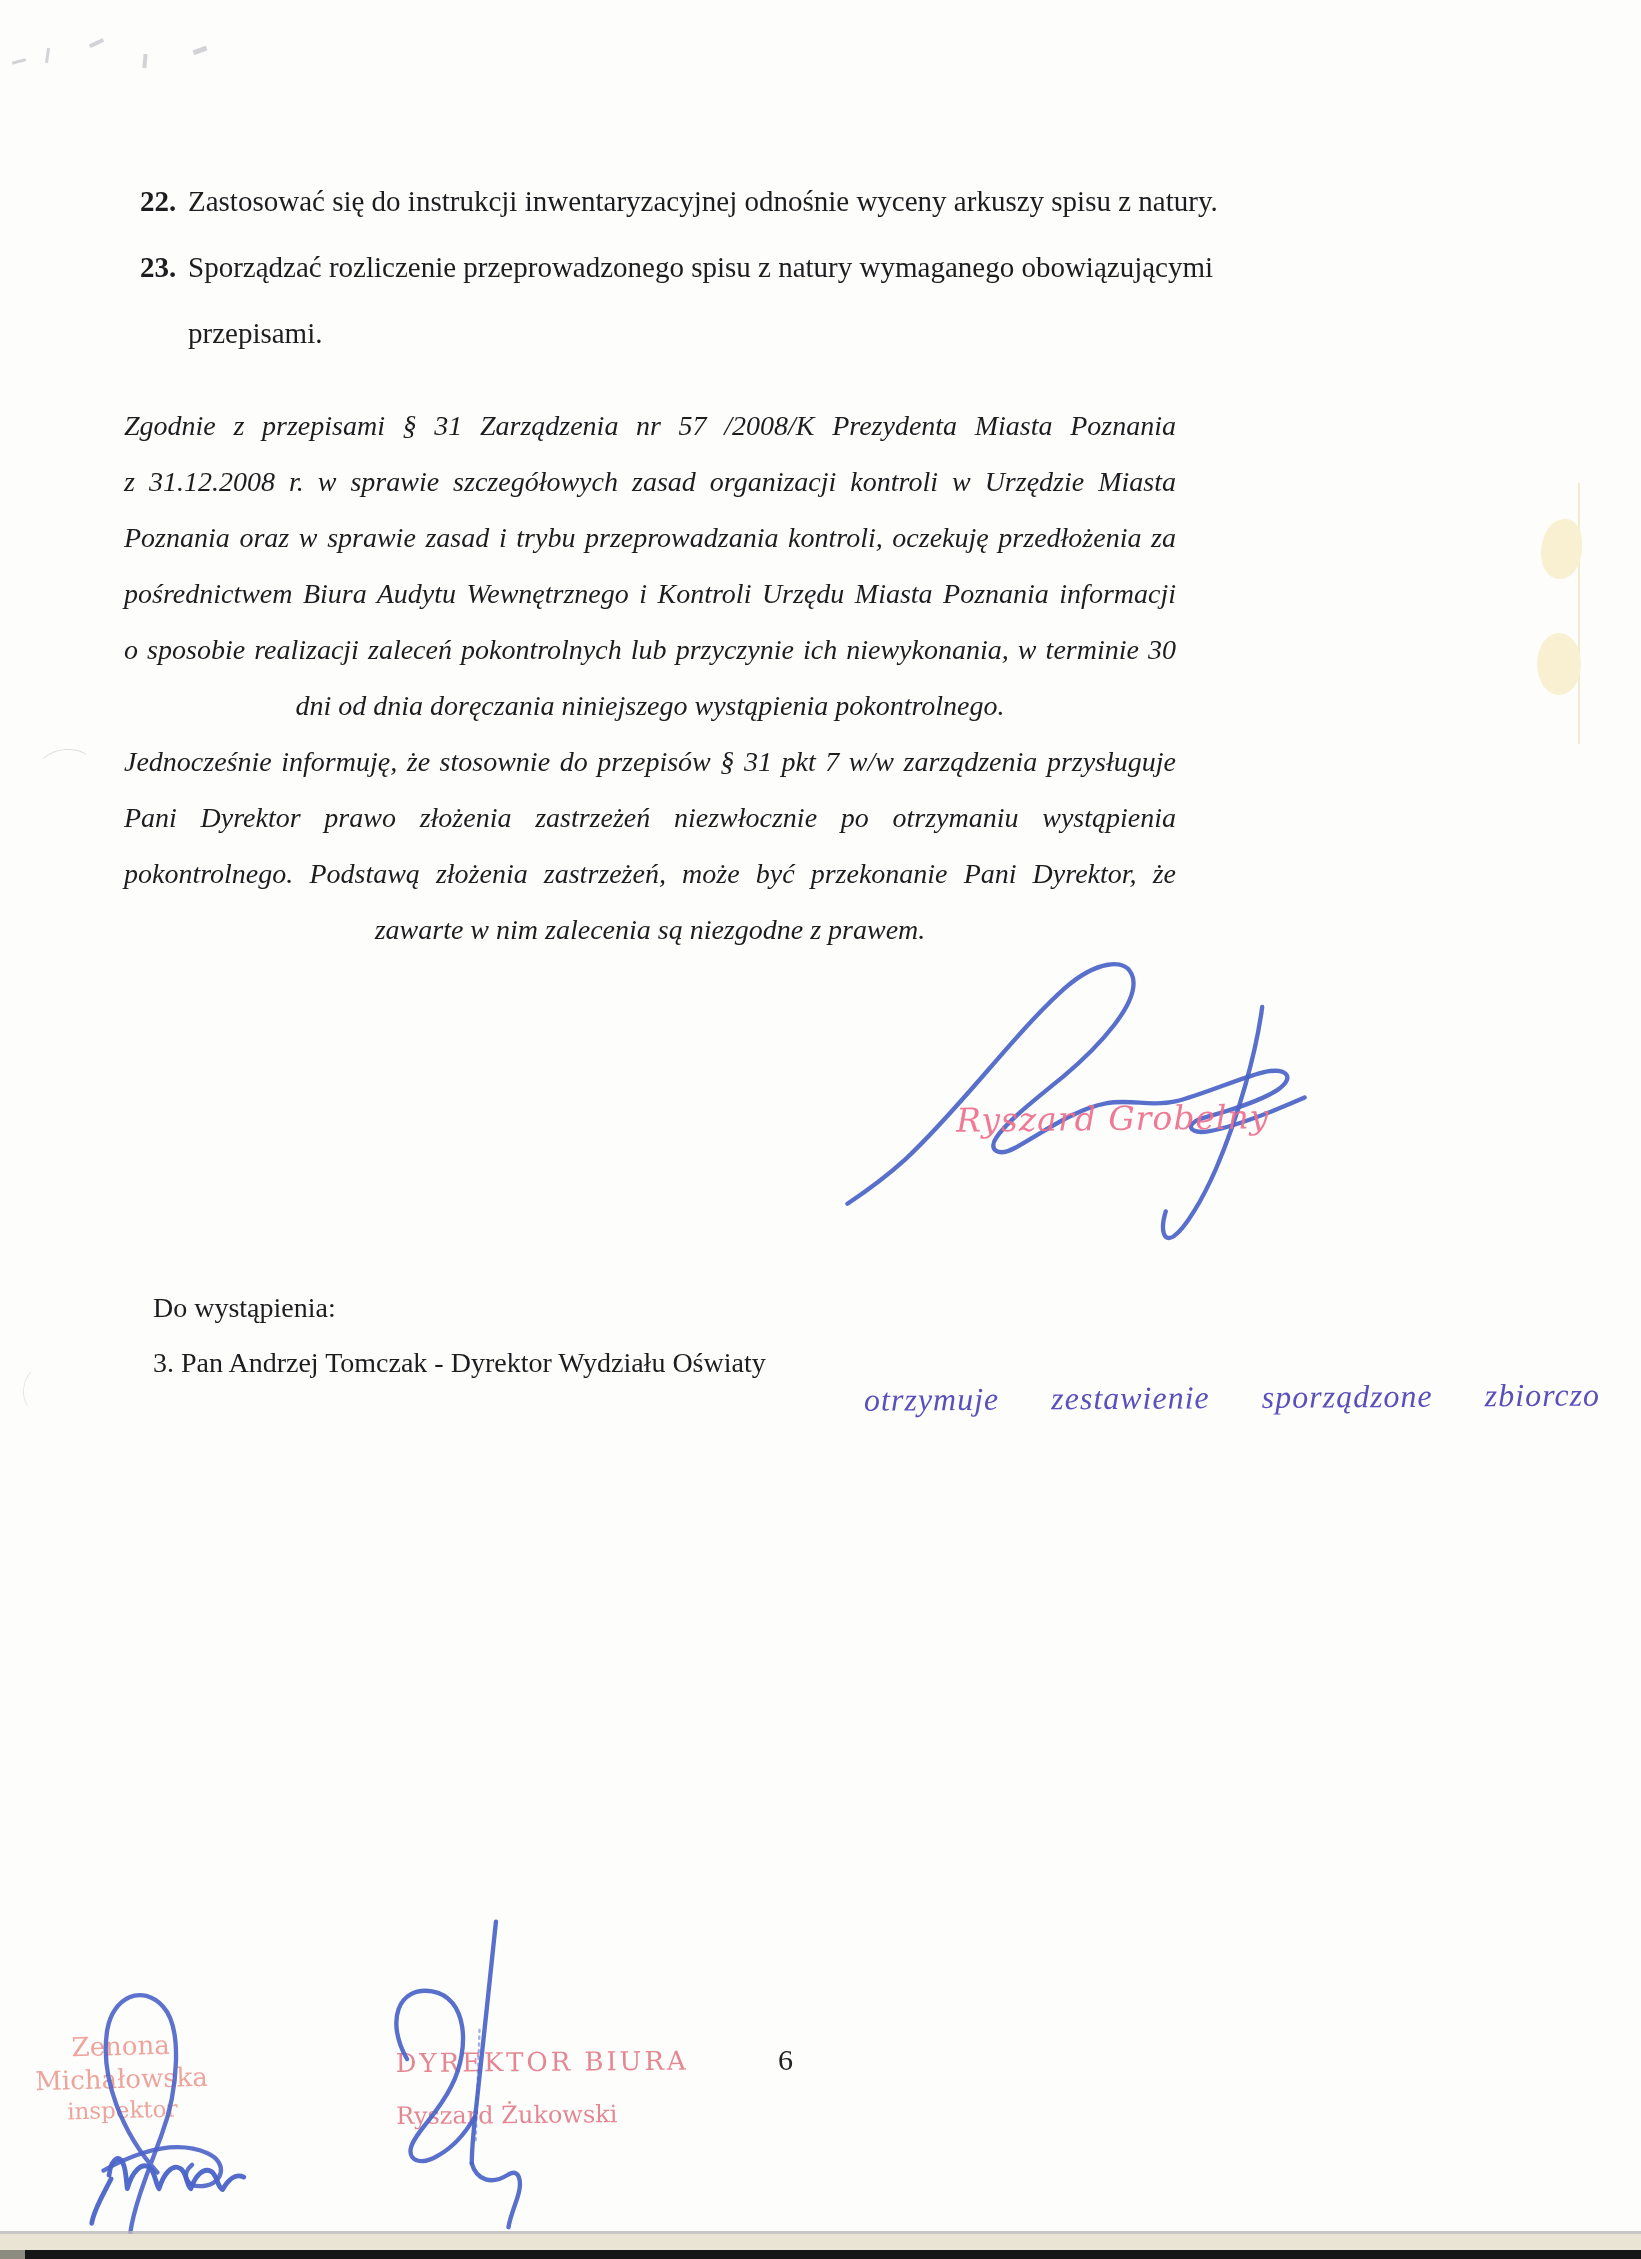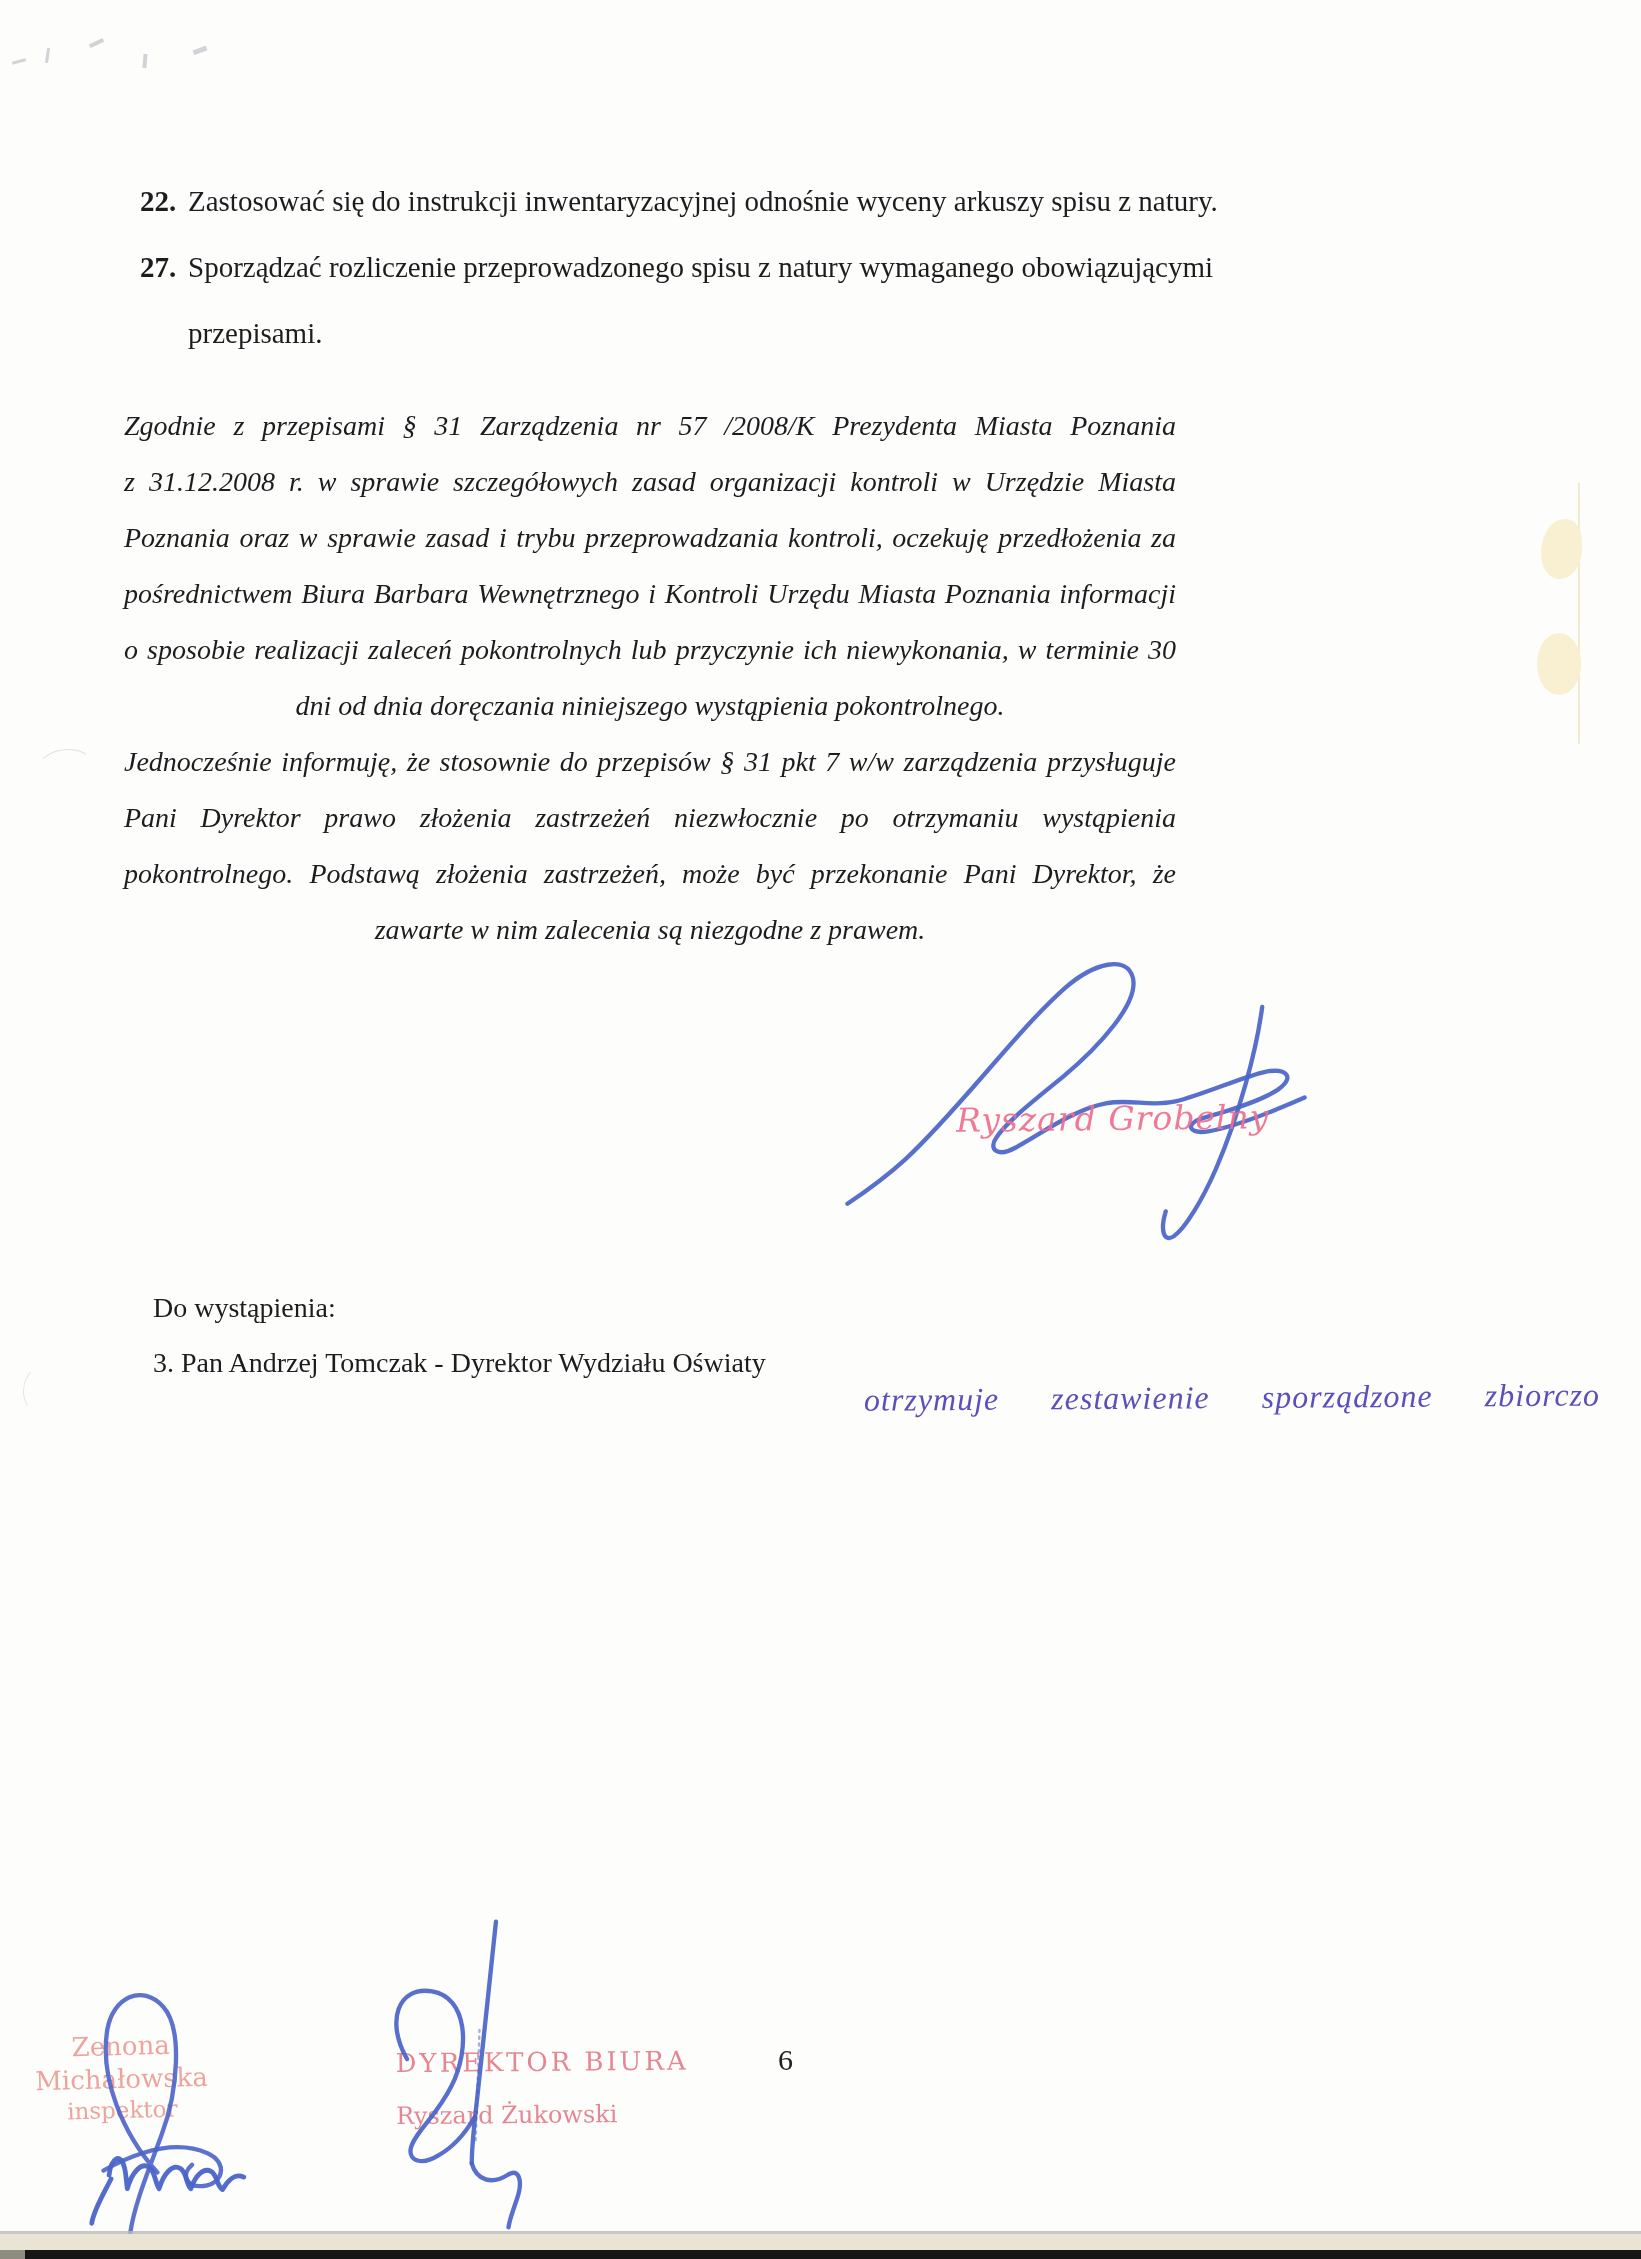--- a/index.html
+++ b/index.html
@@ -82,33 +82,33 @@
   <div class="speck" style="left:89px;top:41px;width:15.4px;height:3.9px;transform:rotate(-25deg);"></div>
   <div class="speck" style="left:143px;top:54px;width:3.9px;height:13.5px;transform:rotate(5deg);"></div>
   <div class="speck" style="left:193px;top:48px;width:13.5px;height:4.8px;transform:rotate(-20deg);"></div>
 
   <div class="list-block">
     <div class="list-row">
       <span class="list-no">22.</span>
       <span class="list-text">Zastosować się do instrukcji inwentaryzacyjnej odnośnie wyceny arkuszy spisu z natury.</span>
     </div>
     <div class="list-row">
-      <span class="list-no">27.</span>
+      <span class="list-no">23.</span>
       <span class="list-text">
         <span>Sporządzać rozliczenie przeprowadzonego spisu z natury wymaganego obowiązującymi</span><br>
         <span>przepisami.</span>
       </span>
     </div>
   </div>
 
   <div class="body-block">
     <div class="jl">Zgodnie z przepisami § 31 Zarządzenia nr 57 /2008/K Prezydenta Miasta Poznania</div>
     <div class="jl">z 31.12.2008 r. w sprawie szczegółowych zasad organizacji kontroli w Urzędzie Miasta</div>
     <div class="jl">Poznania oraz w sprawie zasad i trybu przeprowadzania kontroli, oczekuję przedłożenia za</div>
-    <div class="jl">pośrednictwem Biura Barbara Wewnętrznego i Kontroli Urzędu Miasta Poznania informacji</div>
+    <div class="jl">pośrednictwem Biura Audytu Wewnętrznego i Kontroli Urzędu Miasta Poznania informacji</div>
     <div class="jl">o sposobie realizacji zaleceń pokontrolnych lub przyczynie ich niewykonania, w terminie 30</div>
     <div class="ll">dni od dnia doręczania niniejszego wystąpienia pokontrolnego.</div>
     <div class="jl">Jednocześnie informuję, że stosownie do przepisów § 31 pkt 7 w/w zarządzenia przysługuje</div>
     <div class="jl">Pani Dyrektor prawo złożenia zastrzeżeń niezwłocznie po otrzymaniu wystąpienia</div>
     <div class="jl">pokontrolnego. Podstawą złożenia zastrzeżeń, może być przekonanie Pani Dyrektor, że</div>
     <div class="ll">zawarte w nim zalecenia są niezgodne z prawem.</div>
   </div>
 
   <svg class="sig" style="left:826px;top:951px;" width="502" height="299" viewBox="0 0 520 310">
     <path style="stroke-width:4.5;opacity:.92" d="M22 262 C40 250 60 236 82 216 C140 162 196 84 248 38 C278 12 312 4 318 28 C324 54 284 98 246 130 C214 156 186 178 176 194 C168 206 178 214 196 204 C228 186 258 164 290 158 C316 153 336 162 362 156 C390 149 428 132 452 126 C476 120 488 130 468 144 C446 158 408 168 388 174 C372 180 376 190 396 187 C426 182 464 166 496 152"></path>

